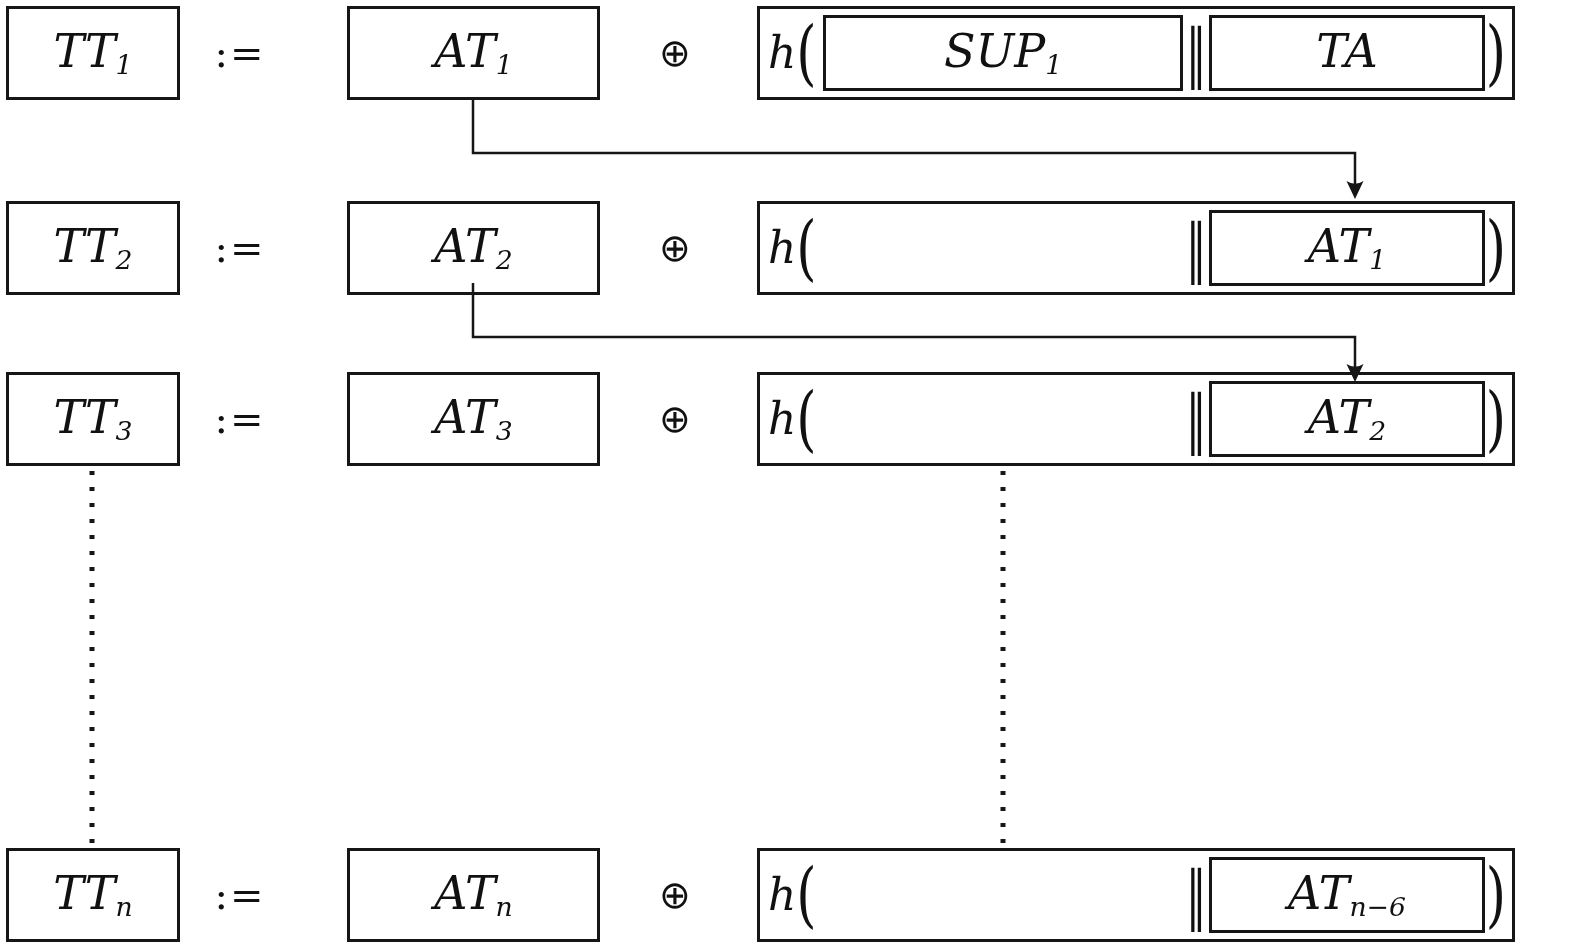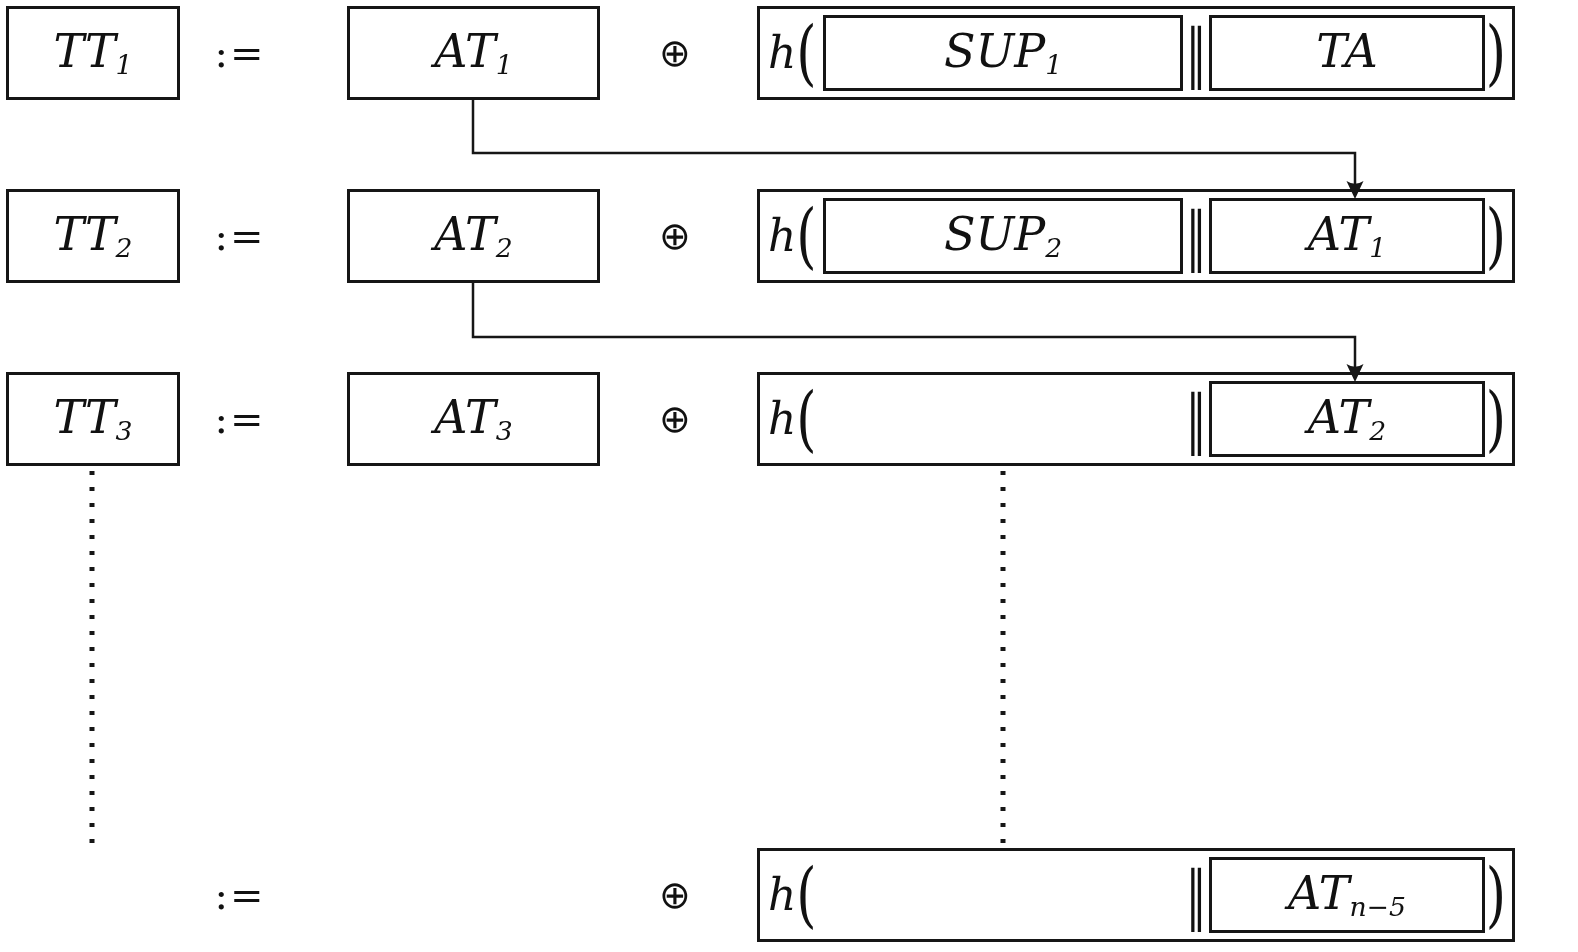--- a/index.html
+++ b/index.html
@@ -82,37 +82,34 @@
       <span class="concat">∥</span>
       <div class="box arg-box">
         <span class="lbl"><i>TA</i><sub></sub></span>
       </div>
       <span class="close-paren">
           <span class="paren">)</span>
         </span>
     </div>
   </div>
 
-  <div class="row" style="top:189px">
+  <div class="row" style="top:201px">
     <div class="box tt-box">
       <span class="lbl"><i>TT</i><sub>2</sub></span>
     </div>
     <span class="assign">:=</span>
     <div class="box at-box">
       <span class="lbl"><i>AT</i><sub>2</sub></span>
     </div>
     <span class="xor">⊕</span>
     <div class="hash-box">
       <span class="hfunc">
           <i class="fn">h</i>
           <span class="paren">(</span>
         </span>
-      <div class="box sup-box">
-        <span class="lbl"><i>SUP</i><sub>2</sub></span>
-      </div>
       <span class="concat">∥</span>
       <div class="box arg-box">
         <span class="lbl"><i>AT</i><sub>1</sub></span>
       </div>
       <span class="close-paren">
           <span class="paren">)</span>
         </span>
     </div>
   </div>
 
@@ -134,30 +131,36 @@
       <div class="box arg-box">
         <span class="lbl"><i>AT</i><sub>2</sub></span>
       </div>
       <span class="close-paren">
           <span class="paren">)</span>
         </span>
     </div>
   </div>
 
   <div class="row" style="top:848px">
+    <div class="box tt-box">
+      <span class="lbl"><i>TT</i><sub>n</sub></span>
+    </div>
     <span class="assign">:=</span>
+    <div class="box at-box">
+      <span class="lbl"><i>AT</i><sub>n</sub></span>
+    </div>
     <span class="xor">⊕</span>
     <div class="hash-box">
       <span class="hfunc">
           <i class="fn">h</i>
           <span class="paren">(</span>
         </span>
       <span class="concat">∥</span>
       <div class="box arg-box">
-        <span class="lbl"><i>AT</i><sub>n−5</sub></span>
+        <span class="lbl"><i>AT</i><sub>n−6</sub></span>
       </div>
       <span class="close-paren">
           <span class="paren">)</span>
         </span>
     </div>
   </div>
 
   <svg id="overlay" viewBox="0 0 1578 952" xmlns="http://www.w3.org/2000/svg">
     <path class="conn" d="M473 100 L473 153 L1355 153 L1355 186"></path>
     <path class="ah" d="M1355 199 L1346.5 181 Q1355 186.5 1363.5 181 Z"></path>

